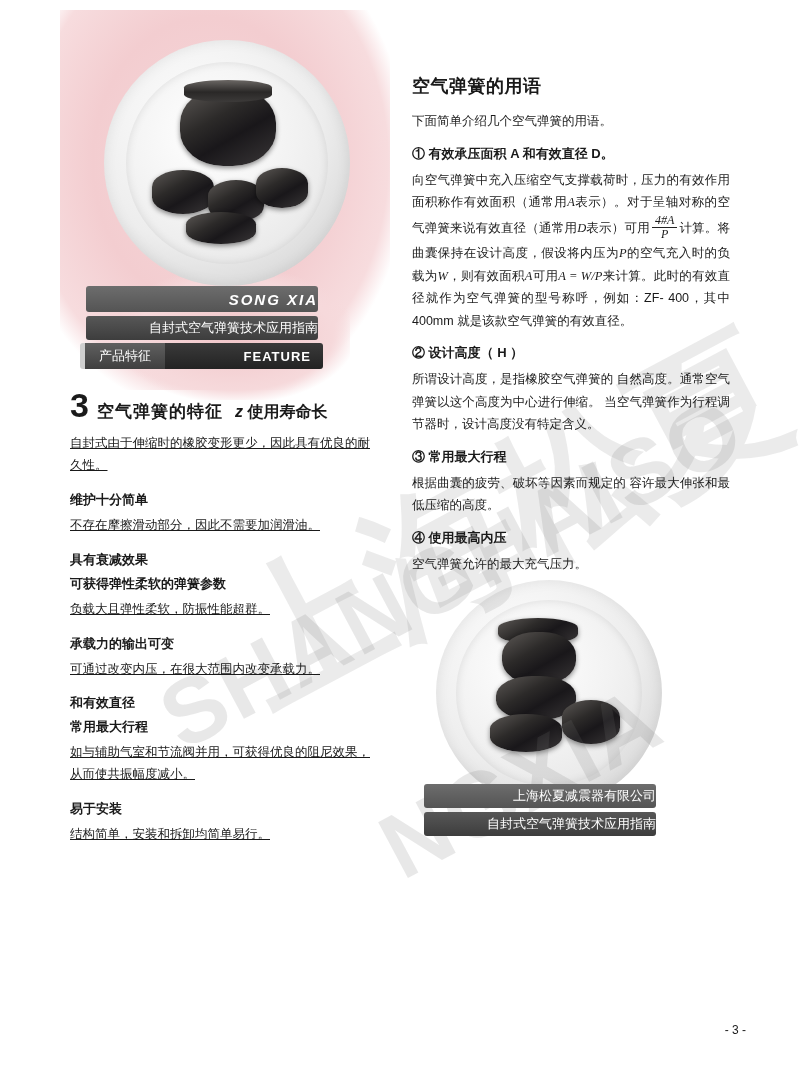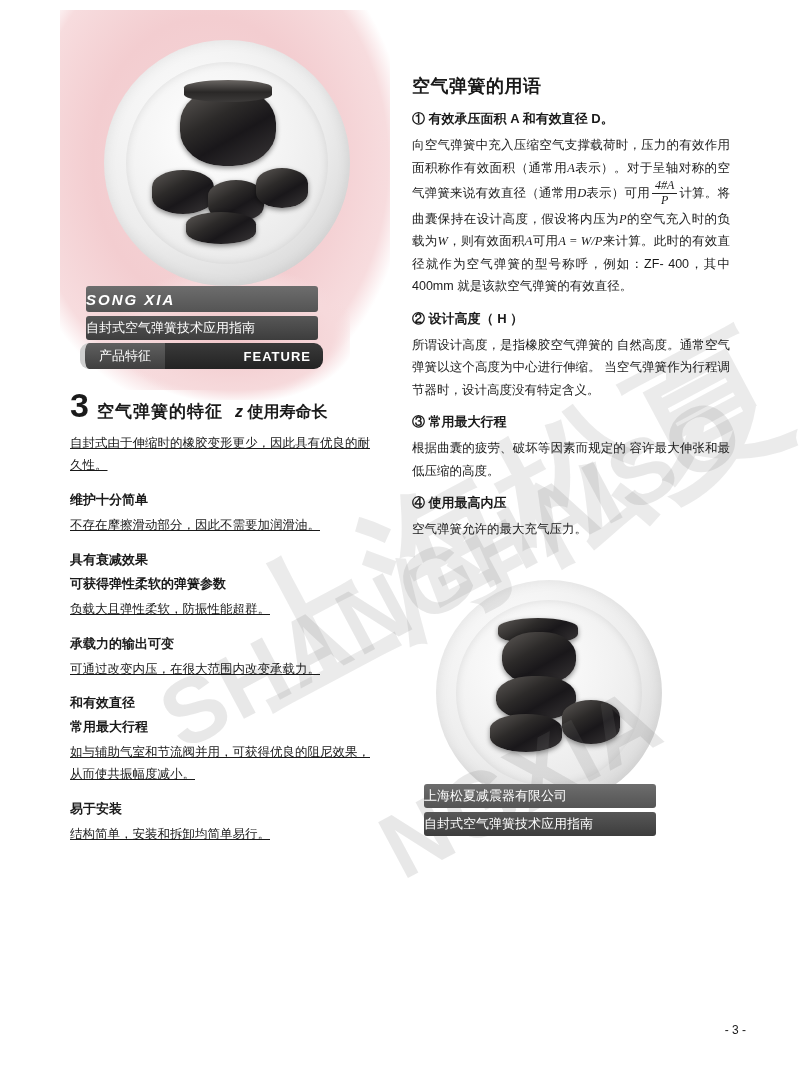--- a/index.html
+++ b/index.html
@@ -119,27 +119,27 @@
     display: flex;
     align-items: center;
     z-index: 4;
   }
   .bar-dark {
     background: linear-gradient(180deg, #575757 0%, #3d3d3d 100%);
   }
   .bar-mid {
     background: linear-gradient(180deg, #6d6d6d 0%, #545454 100%);
   }
-  .bar-center { justify-content: flex-start; }
+  .bar-center { justify-content: flex-end; }
   .bar-italic { font-style: italic; font-weight: bold; letter-spacing: 2px; font-size: 15px; }
 
   .bar-split {
     position: absolute;
     height: 26px;
-    border-radius: 9px;
+    border-radius: 3px;
     display: flex;
     align-items: stretch;
     overflow: hidden;
     z-index: 4;
     border-left: 5px solid #cfcfcf;
   }
   .bar-split .left {
     background: linear-gradient(180deg, #606060 0%, #3f3f3f 100%);
     color: #fff;
     font-size: 13px;
@@ -315,20 +315,21 @@
 
     <h4 class="sub-head">常用最大行程</h4>
     <p class="body-p">如与辅助气室和节流阀并用，可获得优良的阻尼效果，从而使共振幅度减小。</p>
 
     <h4 class="sub-head">易于安装</h4>
     <p class="body-p">结构简单，安装和拆卸均简单易行。</p>
   </div>
 
   <div class="right-col">
     <h2 class="r-title">空气弹簧的用语</h2>
+    <p class="r-p">下面简单介绍几个空气弹簧的用语。</p>
 
     <h4 class="r-sub">① 有效承压面积 A 和有效直径 D。</h4>
     <p class="r-p"><span>向空气弹簧中充入压缩空气支撑载荷时，压力的有效作用面积称作有效面积（通常用</span><span class="it">A</span><span>表示）。对于呈轴对称的空气弹簧来说有效直径（通常用</span><span class="it">D</span><span>表示）可用</span><span class="frac"><span class="num">4#A</span><span class="den">P</span></span><span>计算。将曲囊保持在设计高度，假设将内压为</span><span class="it">P</span><span>的空气充入时的负载为</span><span class="it">W</span><span>，则有效面积</span><span class="it">A</span><span>可用</span><span class="it">A = W/P</span><span>来计算。此时的有效直径就作为空气弹簧的型号称呼，例如：ZF- 400，其中 400mm 就是该款空气弹簧的有效直径。</span></p>
 
     <h4 class="r-sub">② 设计高度（ H ）</h4>
     <p class="r-p">所谓设计高度，是指橡胶空气弹簧的 自然高度。通常空气弹簧以这个高度为中心进行伸缩。 当空气弹簧作为行程调节器时，设计高度没有特定含义。</p>
 
     <h4 class="r-sub">③ 常用最大行程</h4>
     <p class="r-p">根据曲囊的疲劳、破坏等因素而规定的 容许最大伸张和最低压缩的高度。</p>
 

